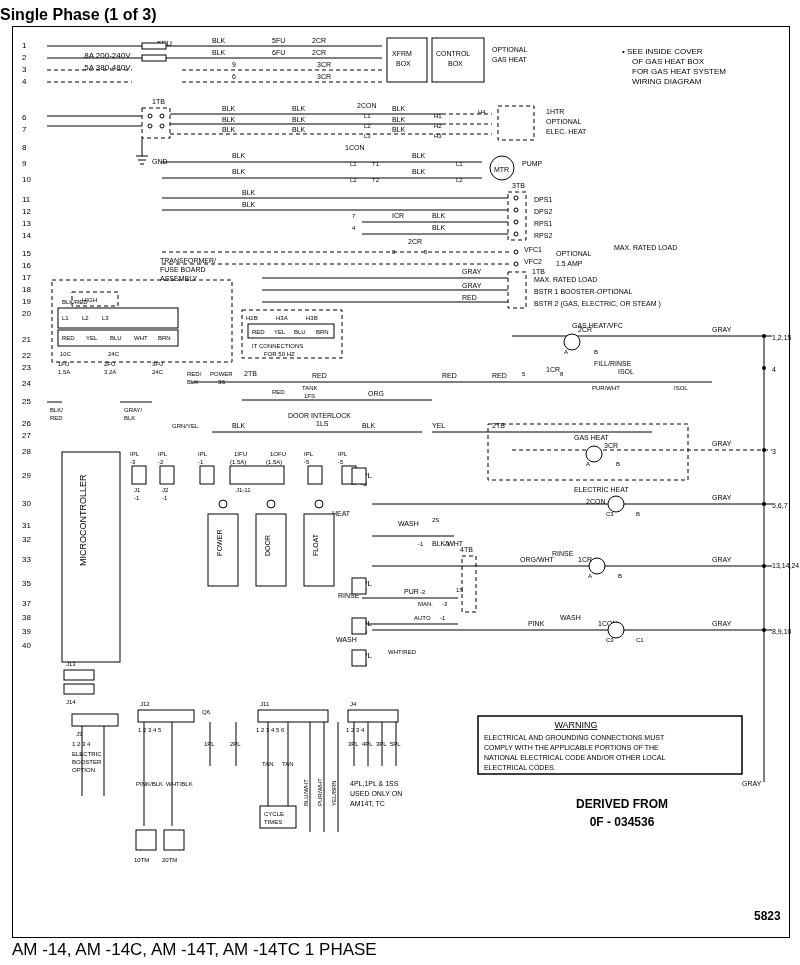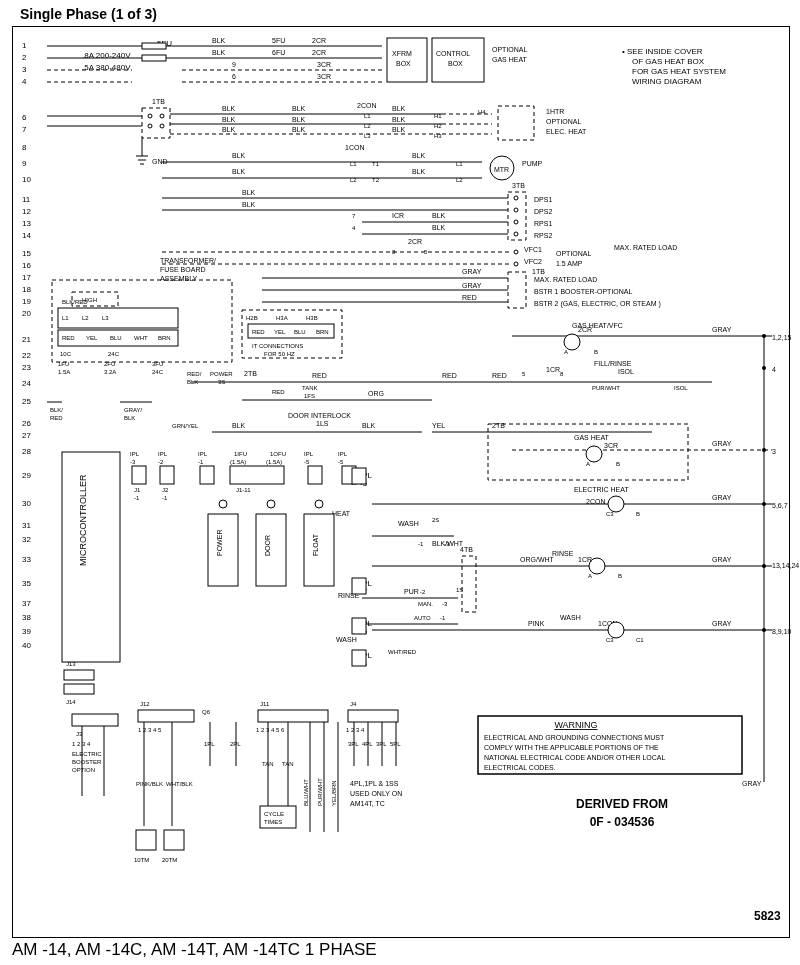--- a/index.html
+++ b/index.html
@@ -1,17 +1,17 @@
 <!DOCTYPE html>
 <html><head>
 <meta charset="utf-8">
 <style>
   html,body{margin:0;padding:0;background:#fff;font-family:Arial,Helvetica,sans-serif;font-size:11px;color:#000}
   .page{width:800px;height:965px;position:relative;margin:0 auto}
-  .title{font-weight:bold;font-size:14px;padding:6px 20px}
+  .title{font-weight:bold;font-size:16px;padding:6px 0}
   .frame{position:absolute;left:12px;top:26px;width:776px;height:910px;border:1px solid #000;background:#fff}
   .footer-caption{position:absolute;left:12px;width:800px;text-align:left;font-size:17px}
   svg{position:absolute;left:0;top:0}
   text{font-family:Arial,Helvetica,sans-serif;font-size:8px;fill:#000}
   .sm{font-size:7px}
   .tiny{font-size:6px}
   .big{font-size:12px;font-weight:bold}
   .mid{font-size:9px}
   .solid{stroke:#000;stroke-width:1;fill:none}
   .dash{stroke:#000;stroke-width:1;fill:none;stroke-dasharray:4 3}

